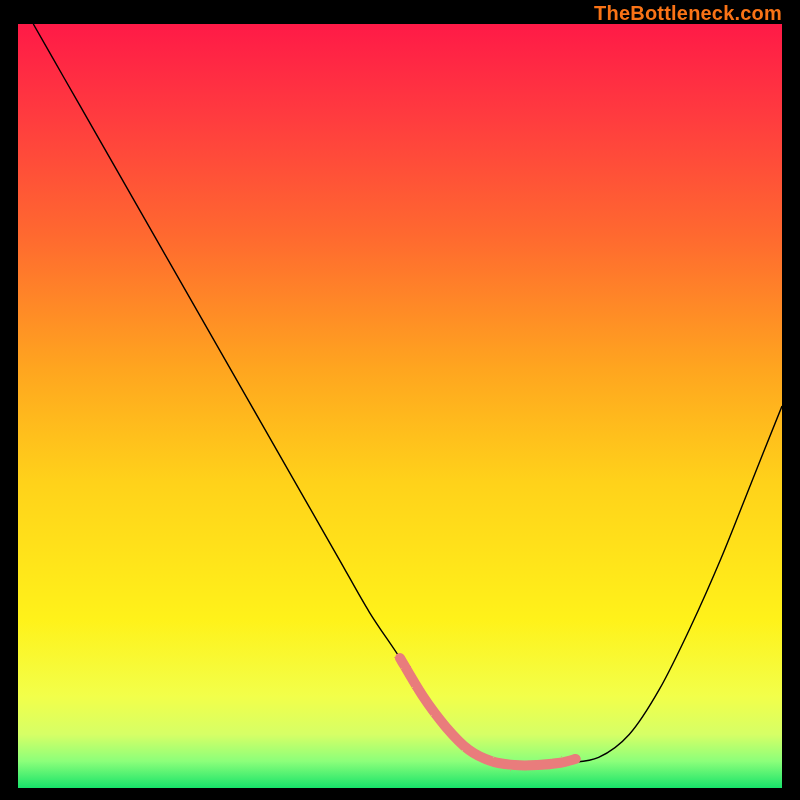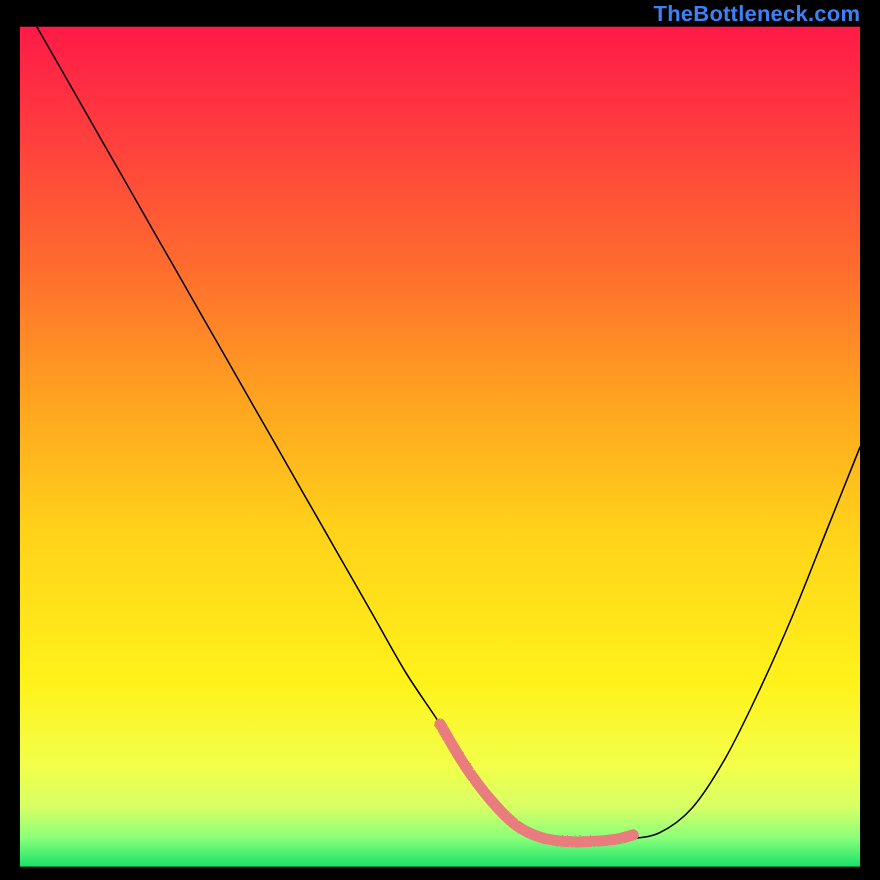--- a/index.html
+++ b/index.html
@@ -23,21 +23,21 @@
     position: absolute;
     left: 0;
     top: 0;
     width: 764px;
     height: 764px;
   }
   .watermark {
     position: absolute;
     top: 2px;
     right: 18px;
-    color: #3b82f6;
+    color: #f97316;
     font-size: 20px;
     font-weight: 600;
     letter-spacing: 0.2px;
     user-select: none;
   }
   svg { display: block; }
 </style>
 </head>
 <body>
 

